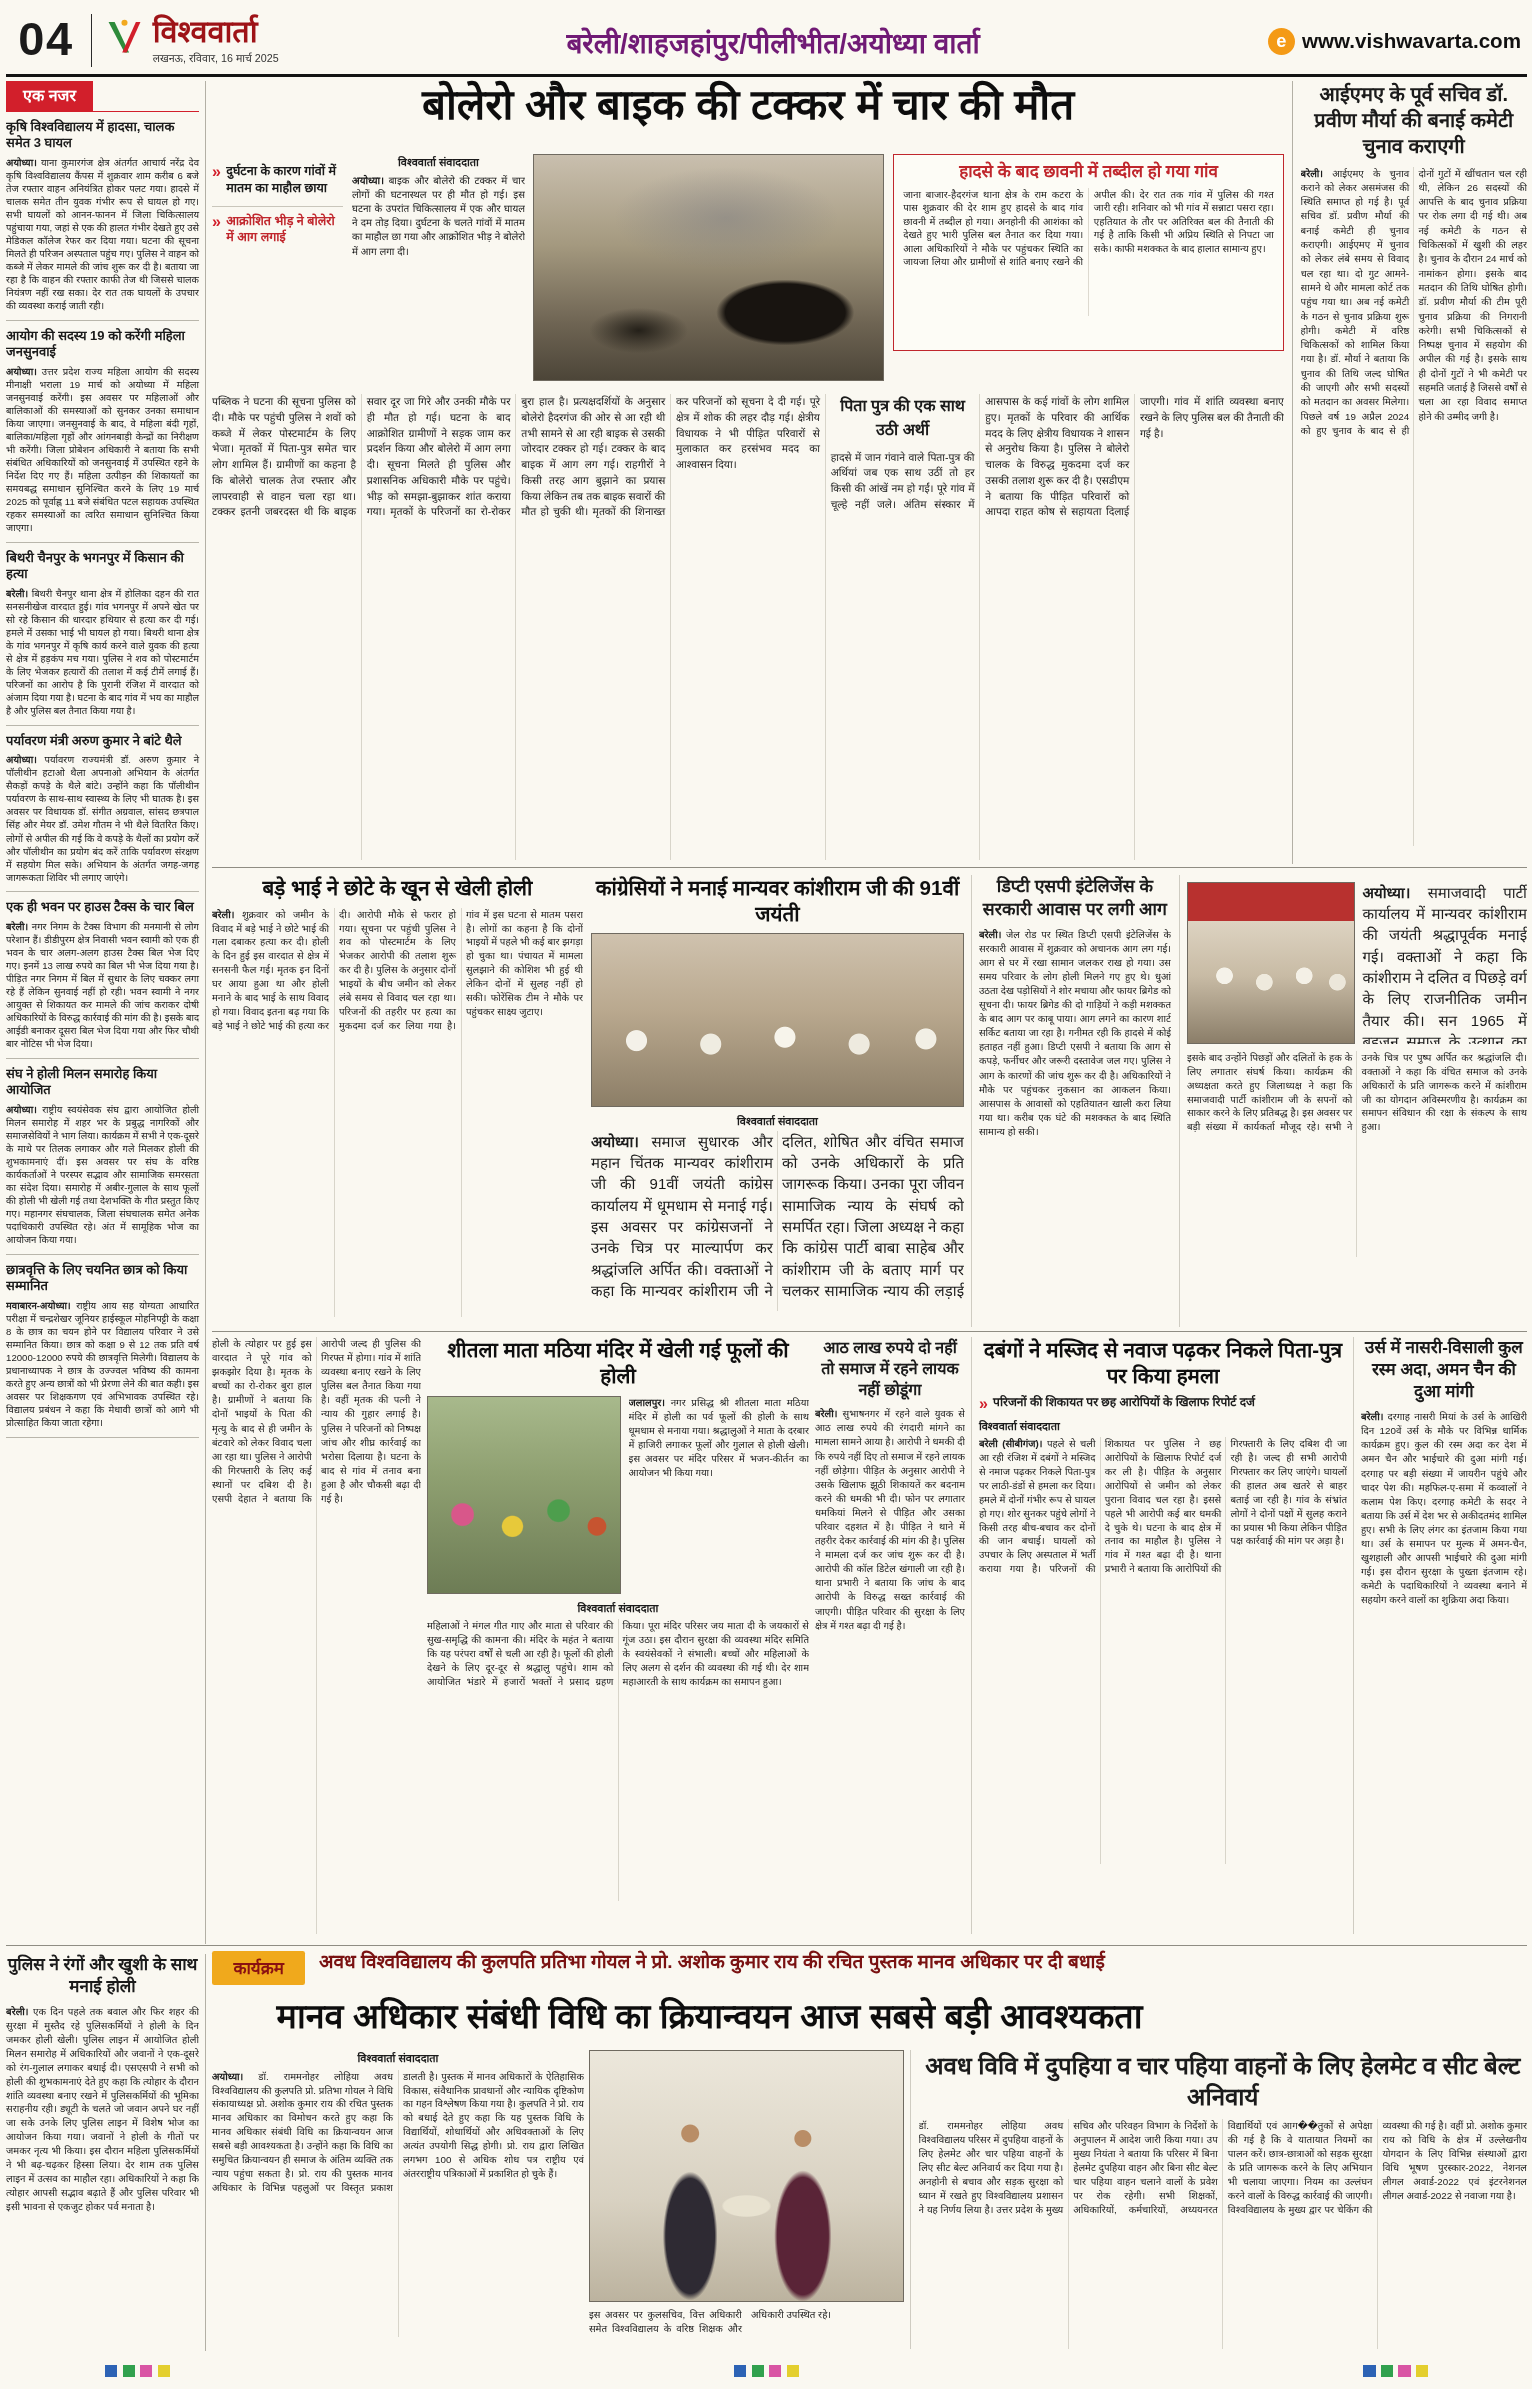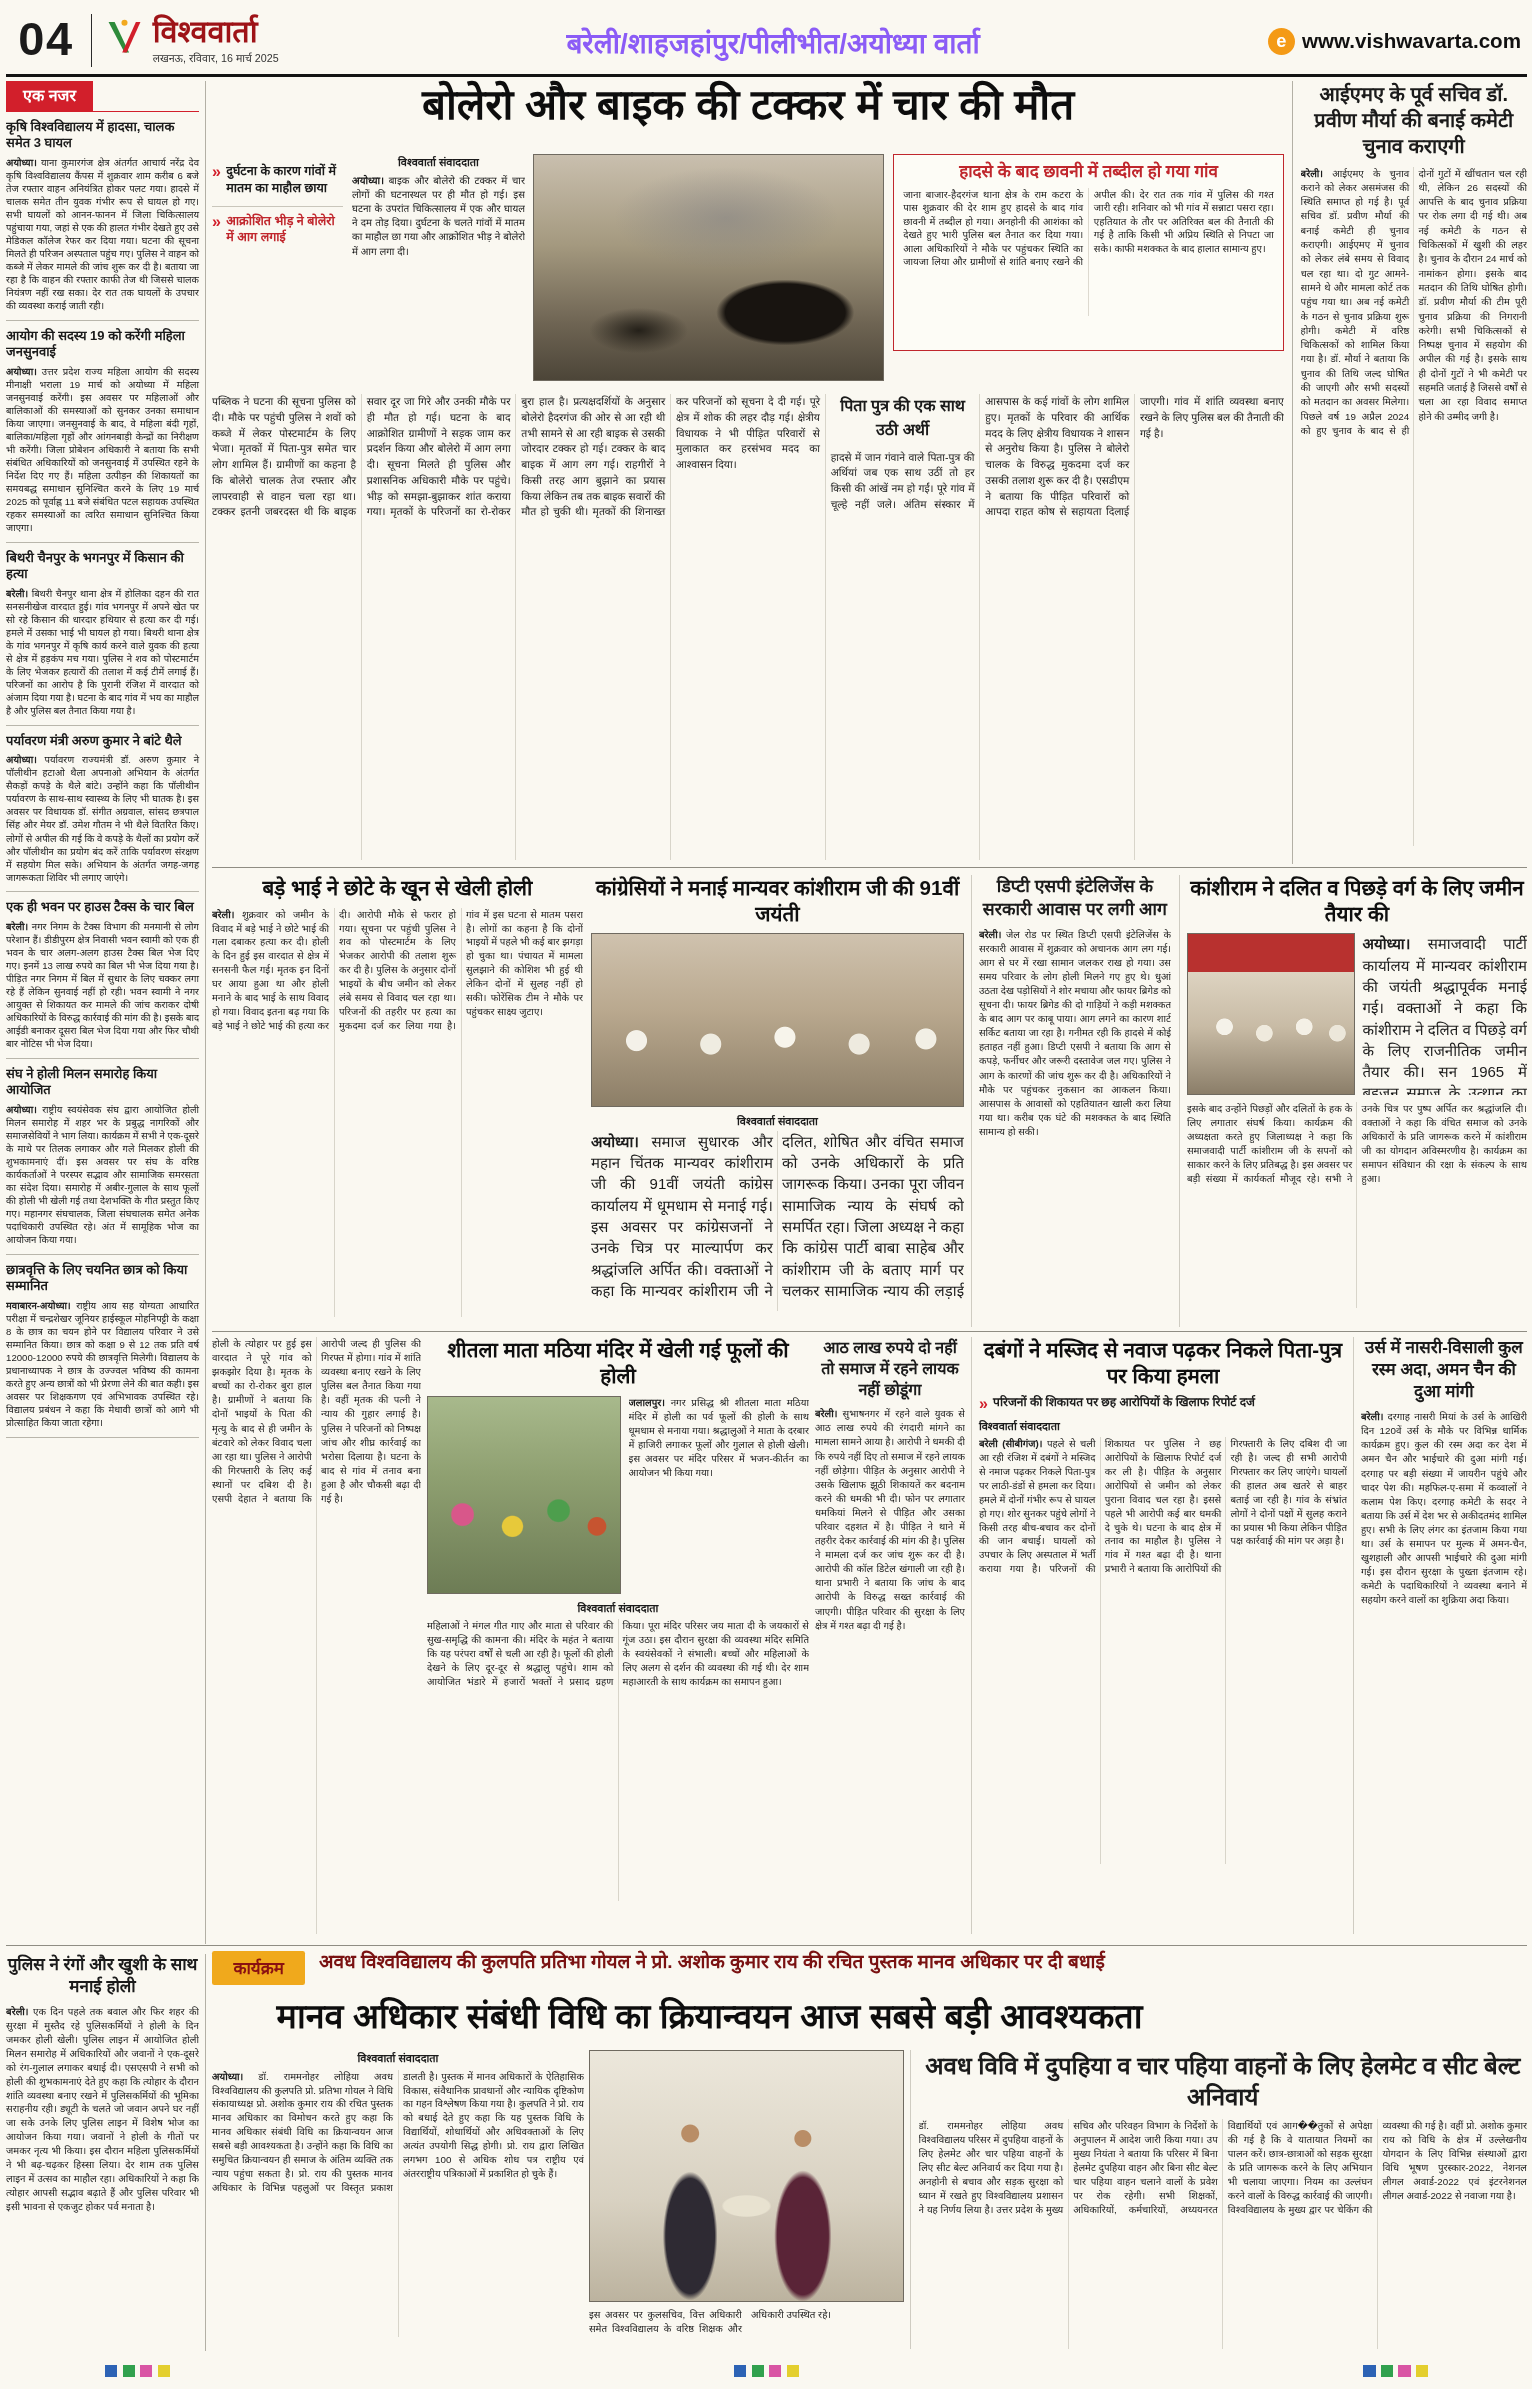--- a/index.html
+++ b/index.html
@@ -5,21 +5,21 @@
   *{margin:0;padding:0;box-sizing:border-box;}
   body{width:1533px;height:2389px;position:relative;background:#faf8f1;font-family:"Liberation Sans","DejaVu Sans",sans-serif;color:#1b1b1b;overflow:hidden;}
   .abs{position:absolute;}
   
   .masthead{left:6.1px;top:4.6px;width:1521px;height:72px;border-bottom:3.1px solid #131313;}
   .pagenum{left:12.2px;top:6.1px;font-size:47px;font-weight:bold;letter-spacing:1.5px;}
   .mast-vr{left:85px;top:9.2px;height:53px;border-left:1.5px solid #2b2b2b;}
   .logo-wrap{left:98px;top:10.7px;display:flex;gap:7.6px;align-items:flex-start;}
   .logo-title{font-size:30.5px;font-weight:bold;color:#9e1317;line-height:1.05;}
   .logo-sub{font-size:10.7px;color:#333;margin-top:3.8px;}
-  .edition-title{left:328px;top:18.3px;width:878px;text-align:center;font-size:28px;font-weight:bold;color:#8b5cf6;}
+  .edition-title{left:328px;top:18.3px;width:878px;text-align:center;font-size:28px;font-weight:bold;color:#701a75;}
   .website{right:6.1px;top:23px;display:flex;align-items:center;gap:6.9px;font-size:20.6px;font-weight:bold;color:#111;}
   .e-badge{width:27.5px;height:27.5px;border-radius:50%;background:#f49a16;color:#fff;display:flex;align-items:center;justify-content:center;font-size:18.3px;font-weight:bold;}
   
   .dl{font-weight:bold;}
   .byline{font-weight:bold;font-size:11px;text-align:center;}
   .photo{border:0.8px solid #6f6a60;}
   
   .col-ek{left:6.1px;top:81px;width:200px;height:1863px;border-right:0.8px solid #b3b0a5;padding-right:6.1px;overflow:hidden;}
   .ek-head{border-bottom:1.5px solid #d21f2b;}
   .ek-tab{display:inline-block;background:#d21f2b;color:#fff;font-weight:bold;font-size:16px;padding:3.1px 17px 4.6px;}
@@ -249,21 +249,20 @@
   <div class="byline congress-by">विश्ववार्ता संवाददाता</div>
   <p class="congress-b"><span class="dl">अयोध्या।</span> <span>समाज सुधारक और महान चिंतक मान्यवर कांशीराम जी की 91वीं जयंती कांग्रेस कार्यालय में धूमधाम से मनाई गई। इस अवसर पर कांग्रेसजनों ने उनके चित्र पर माल्यार्पण कर श्रद्धांजलि अर्पित की। वक्ताओं ने कहा कि मान्यवर कांशीराम जी ने दलित, शोषित और वंचित समाज को उनके अधिकारों के प्रति जागरूक किया। उनका पूरा जीवन सामाजिक न्याय के संघर्ष को समर्पित रहा। जिला अध्यक्ष ने कहा कि कांग्रेस पार्टी बाबा साहेब और कांशीराम जी के बताए मार्ग पर चलकर सामाजिक न्याय की लड़ाई लड़ रही है। इस मौके पर बड़ी संख्या में कार्यकर्ता उपस्थित रहे और सभी ने संविधान बचाने का संकल्प लिया।</span></p>
 </section>
 
 <section class="abs st-dsp">
   <h2 class="dsp-h">डिप्टी एसपी इंटेलिजेंस के सरकारी आवास पर लगी आग</h2>
   <p class="dsp-b"><span class="dl">बरेली।</span> <span>जेल रोड पर स्थित डिप्टी एसपी इंटेलिजेंस के सरकारी आवास में शुक्रवार को अचानक आग लग गई। आग से घर में रखा सामान जलकर राख हो गया। उस समय परिवार के लोग होली मिलने गए हुए थे। धुआं उठता देख पड़ोसियों ने शोर मचाया और फायर ब्रिगेड को सूचना दी। फायर ब्रिगेड की दो गाड़ियों ने कड़ी मशक्कत के बाद आग पर काबू पाया। आग लगने का कारण शार्ट सर्किट बताया जा रहा है। गनीमत रही कि हादसे में कोई हताहत नहीं हुआ। डिप्टी एसपी ने बताया कि आग से कपड़े, फर्नीचर और जरूरी दस्तावेज जल गए। पुलिस ने आग के कारणों की जांच शुरू कर दी है। अधिकारियों ने मौके पर पहुंचकर नुकसान का आकलन किया। आसपास के आवासों को एहतियातन खाली करा लिया गया था। करीब एक घंटे की मशक्कत के बाद स्थिति सामान्य हो सकी।</span></p>
 </section>
 
 <section class="abs st-zameen">
-  <h2 class="h-md">कांशीराम ने दलित व पिछड़े वर्ग के लिए जमीन तैयार की</h2>
   <div class="zameen-row">
     <div class="photo ph-zameen"></div>
     <p class="zameen-b1"><span class="dl">अयोध्या।</span> <span>समाजवादी पार्टी कार्यालय में मान्यवर कांशीराम की जयंती श्रद्धापूर्वक मनाई गई। वक्ताओं ने कहा कि कांशीराम ने दलित व पिछड़े वर्ग के लिए राजनीतिक जमीन तैयार की। सन 1965 में बहुजन समाज के उत्थान का संकल्प लेकर उन्होंने जो आंदोलन शुरू किया उसने देश की राजनीति की दिशा बदल दी।</span></p>
   </div>
   <p class="zameen-b2">इसके बाद उन्होंने पिछड़ों और दलितों के हक के लिए लगातार संघर्ष किया। कार्यक्रम की अध्यक्षता करते हुए जिलाध्यक्ष ने कहा कि समाजवादी पार्टी कांशीराम जी के सपनों को साकार करने के लिए प्रतिबद्ध है। इस अवसर पर बड़ी संख्या में कार्यकर्ता मौजूद रहे। सभी ने उनके चित्र पर पुष्प अर्पित कर श्रद्धांजलि दी। वक्ताओं ने कहा कि वंचित समाज को उनके अधिकारों के प्रति जागरूक करने में कांशीराम जी का योगदान अविस्मरणीय है। कार्यक्रम का समापन संविधान की रक्षा के संकल्प के साथ हुआ।</p>
 </section>
 
 <p class="abs st-khoon2">होली के त्योहार पर हुई इस वारदात ने पूरे गांव को झकझोर दिया है। मृतक के बच्चों का रो-रोकर बुरा हाल है। ग्रामीणों ने बताया कि दोनों भाइयों के पिता की मृत्यु के बाद से ही जमीन के बंटवारे को लेकर विवाद चला आ रहा था। पुलिस ने आरोपी की गिरफ्तारी के लिए कई स्थानों पर दबिश दी है। एसपी देहात ने बताया कि आरोपी जल्द ही पुलिस की गिरफ्त में होगा। गांव में शांति व्यवस्था बनाए रखने के लिए पुलिस बल तैनात किया गया है। वहीं मृतक की पत्नी ने न्याय की गुहार लगाई है। पुलिस ने परिजनों को निष्पक्ष जांच और शीघ्र कार्रवाई का भरोसा दिलाया है। घटना के बाद से गांव में तनाव बना हुआ है और चौकसी बढ़ा दी गई है।</p>
 
 <section class="abs st-sheetla">

